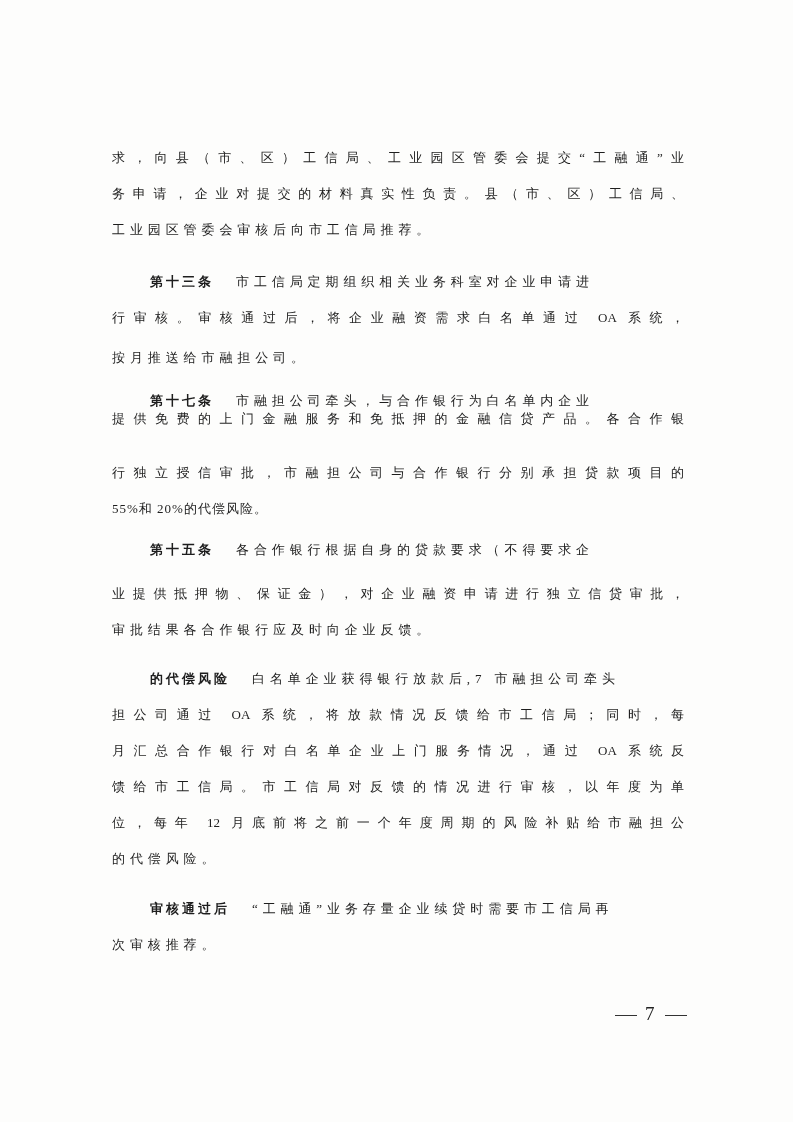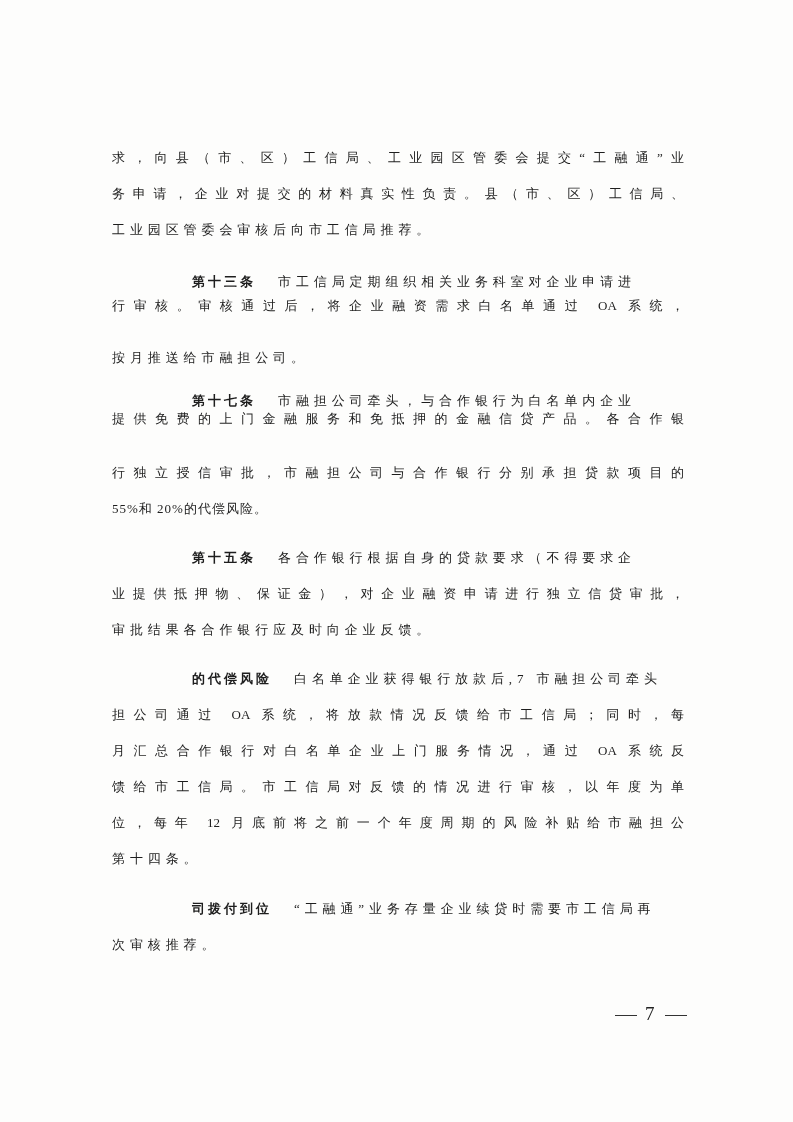--- a/index.html
+++ b/index.html
@@ -19,21 +19,21 @@
     .line {
       position: absolute;
       left: 0;
       height: 34px;
       font-size: 13px;
       line-height: 34px;
       white-space: nowrap;
       letter-spacing: 4.9px;
       font-family: Liberation Serif, serif;
     }
-    .line.indent { left: 38px; margin-left: 42px; }
+    .line.indent { left: 38px; }
     .bold { font-weight: bold; letter-spacing: 3px; }
     .gap { display: inline-block; width: 22px; }
     .just { text-align: justify; text-align-last: justify; width: 572px; letter-spacing: 0; }
     .footer {
       position: absolute;
       left: 615px; top: 1003px;
       font-family: "Liberation Serif", serif;
       font-size: 19px;
       color: #222;
       letter-spacing: 2px;
@@ -46,46 +46,46 @@
 
 <div class="page">
 
   <div class="line just" style="top:0px">求，向县（市、区）工信局、工业园区管委会提交“工融通”业</div>
   <div class="line just" style="top:36px">务申请，企业对提交的材料真实性负责。县（市、区）工信局、</div>
   <div class="line" style="top:72px">工业园区管委会审核后向市工信局推荐。</div>
 
   <div class="line indent" style="top:124px">
     <span class="bold">第十三条</span><span class="gap"></span><span>市工信局定期组织相关业务科室对企业申请进</span>
   </div>
-  <div class="line just" style="top:148px">行审核。审核通过后，将企业融资需求白名单通过 OA 系统，</div>
+  <div class="line just" style="top:160px">行审核。审核通过后，将企业融资需求白名单通过 OA 系统，</div>
   <div class="line" style="top:200px">按月推送给市融担公司。</div>
 
   <div class="line indent" style="top:243px">
     <span class="bold">第十七条</span><span class="gap"></span><span>市融担公司牵头，与合作银行为白名单内企业</span>
   </div>
   <div class="line just" style="top:261px">提供免费的上门金融服务和免抵押的金融信贷产品。各合作银</div>
   <div class="line just" style="top:315px">行独立授信审批，市融担公司与合作银行分别承担贷款项目的</div>
   <div class="line" style="top:351px; letter-spacing:1px">55%和 20%的代偿风险。</div>
 
-  <div class="line indent" style="top:400px">
+  <div class="line indent" style="top:392px">
     <span class="bold">第十五条</span><span class="gap"></span><span>各合作银行根据自身的贷款要求（不得要求企</span>
   </div>
   <div class="line just" style="top:436px">业提供抵押物、保证金），对企业融资申请进行独立信贷审批，</div>
   <div class="line" style="top:472px">审批结果各合作银行应及时向企业反馈。</div>
 
   <div class="line indent" style="top:521px">
     <span class="bold">的代偿风险</span><span class="gap"></span><span>白名单企业获得银行放款后,7 市融担公司牵头</span>
   </div>
   <div class="line just" style="top:557px">担公司通过 OA 系统，将放款情况反馈给市工信局；同时，每</div>
   <div class="line just" style="top:593px">月汇总合作银行对白名单企业上门服务情况，通过 OA 系统反</div>
   <div class="line just" style="top:629px">馈给市工信局。市工信局对反馈的情况进行审核，以年度为单</div>
   <div class="line just" style="top:665px">位，每年 12 月底前将之前一个年度周期的风险补贴给市融担公</div>
-  <div class="line" style="top:701px">第十四条。</div>
+  <div class="line" style="top:701px">的代偿风险。</div>
 
   <div class="line indent" style="top:751px">
-    <span class="bold">司拨付到位</span><span class="gap"></span><span>“工融通”业务存量企业续贷时需要市工信局再</span>
+    <span class="bold">审核通过后</span><span class="gap"></span><span>“工融通”业务存量企业续贷时需要市工信局再</span>
   </div>
   <div class="line" style="top:787px">次审核推荐。</div>
 </div>
 
 <div class="footer">
   <span class="dash"></span><span class="num">7</span><span class="dash"></span>
 </div>
 
 </body></html>

